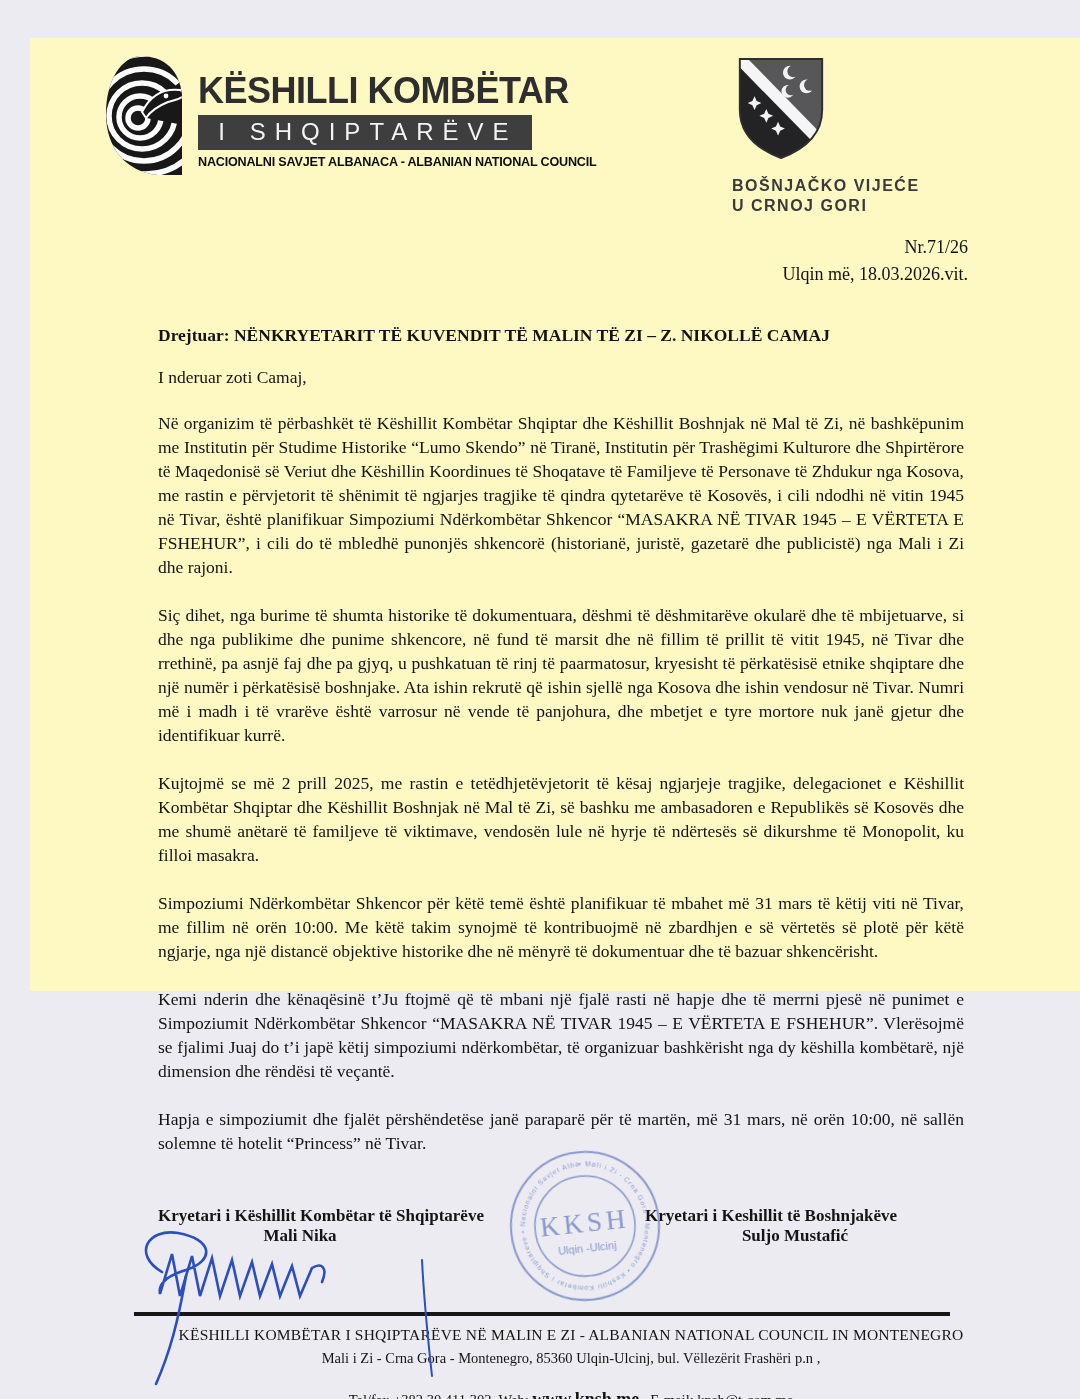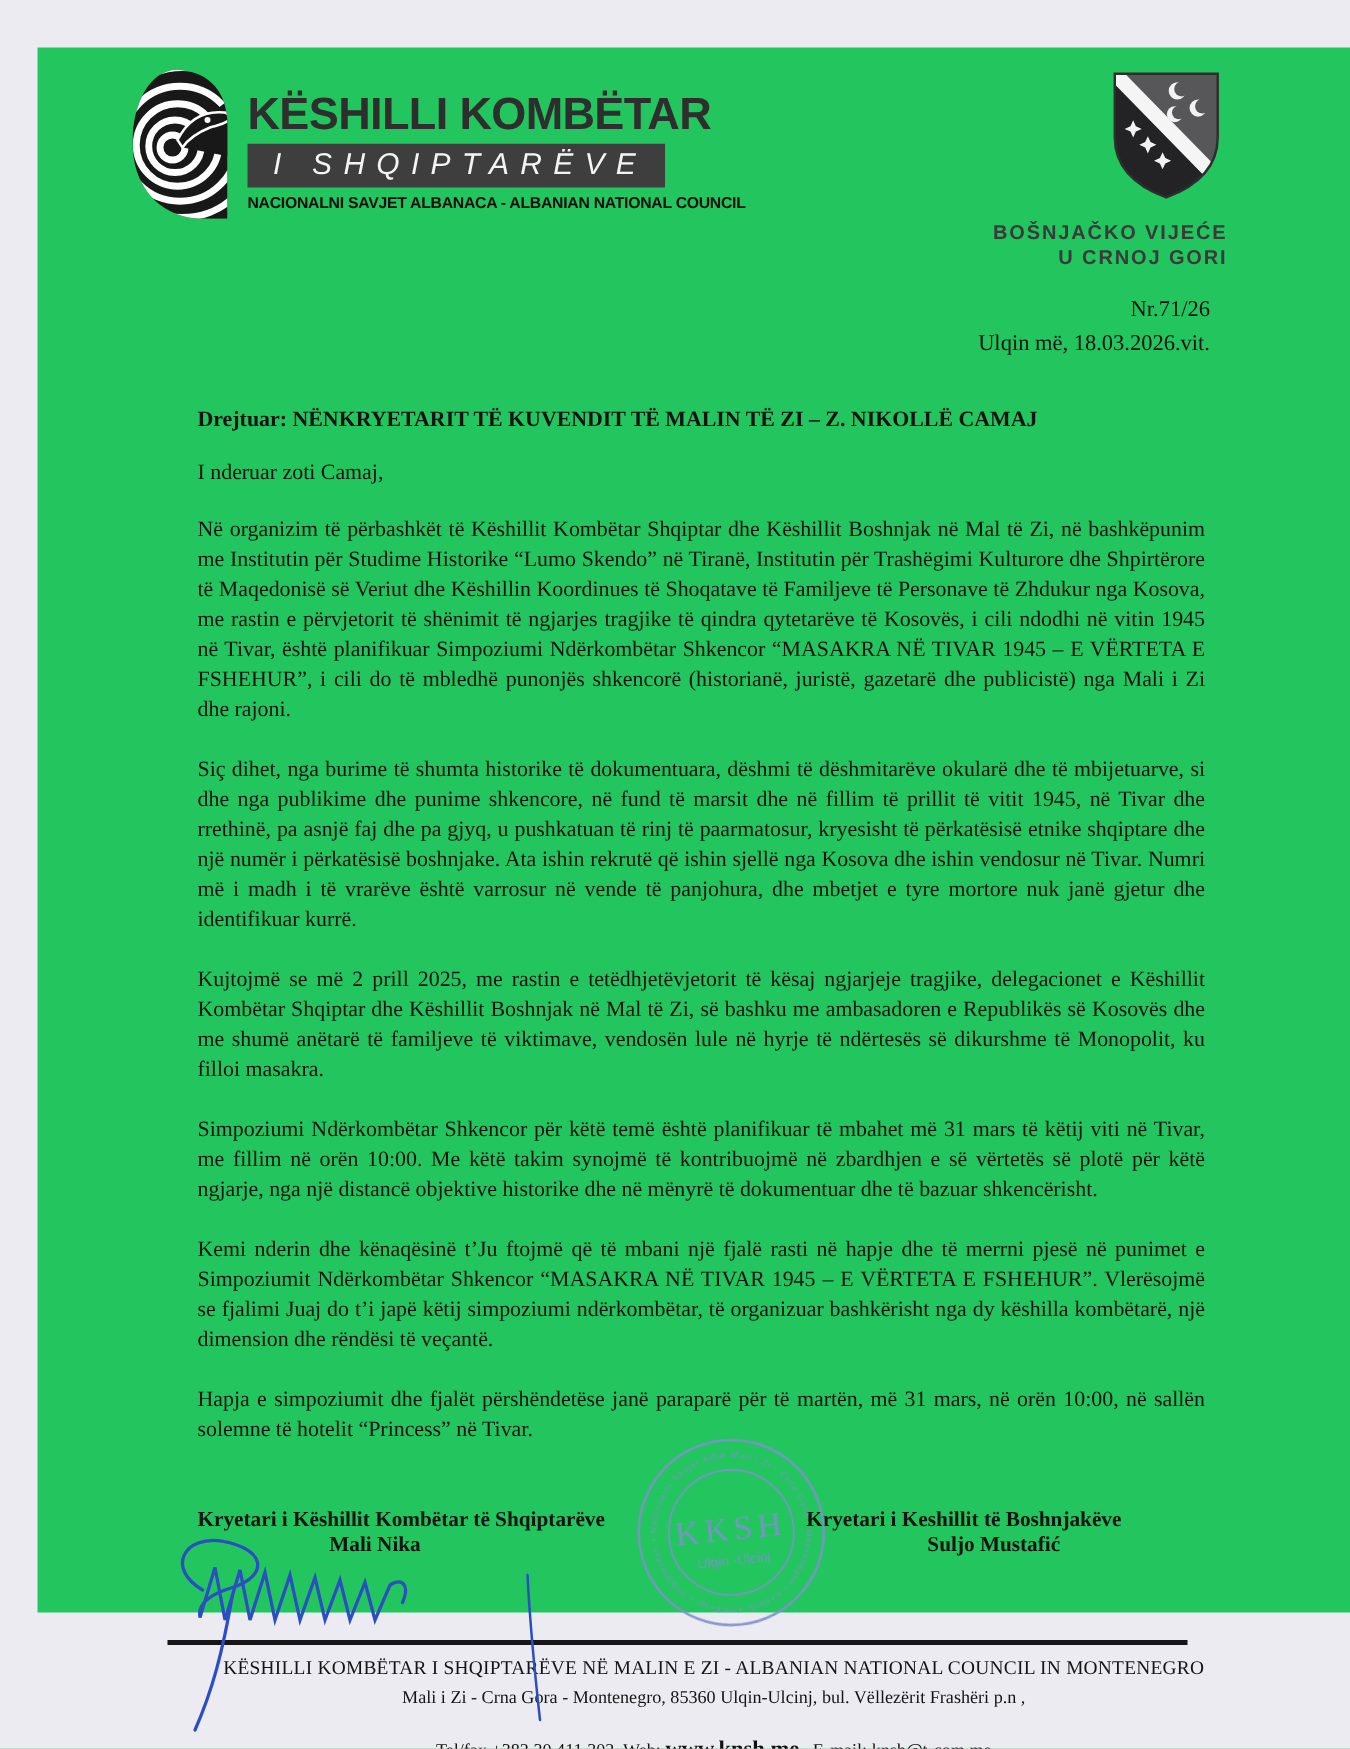--- a/index.html
+++ b/index.html
@@ -1,33 +1,33 @@
 <!DOCTYPE html>
 <html><head>
 <meta charset="utf-8">
 <style>
   * { margin:0; padding:0; box-sizing:border-box; }
   html,body { width:1080px; height:1399px; }
   body { position:relative; background:#ecebf2; overflow:hidden;
          font-family:"Liberation Serif", serif; color:#141414; }
-  .paper { position:absolute; left:30px; top:38px; width:1050px; height:1252px;
-           background:#22c55e; }
+  .paper { position:absolute; left:30px; top:38px; width:1050px; height:953px;
+           background:#fef9c3; }
 
   
   .hdr-left { position:absolute; left:72px; top:16px; display:flex; gap:10px; }
   .hdr-left-text { margin-top:16px; width:334px; }
   .hdr-title { font-family:"Liberation Sans", sans-serif; font-weight:bold;
                font-size:36px; letter-spacing:-0.5px; color:#2e2e2e; white-space:nowrap; }
   .hdr-bar { margin-top:3px; background:#3e3e3e; color:#f4f4f4; text-align:center;
              font-family:"Liberation Sans", sans-serif; font-size:24px;
-             letter-spacing:9px; padding:3px 0 4px 6px;font-style:italic; }
+             letter-spacing:9px; padding:3px 0 4px 6px; }
   .hdr-tagline { margin-top:5px; font-family:"Liberation Sans", sans-serif;
                  font-weight:bold; font-size:12.6px; letter-spacing:-0.2px;
                  color:#0d0d0d; white-space:nowrap; }
-  .hdr-right { position:absolute; left:702px; top:16px; width:250px; text-align:right; }
+  .hdr-right { position:absolute; left:702px; top:16px; width:250px; text-align:left; }
   .hdr-right-text { margin-top:10px; font-family:"Liberation Sans", sans-serif;
                     font-weight:bold; font-size:16px; letter-spacing:1.5px;
                     color:#3a3a3a; line-height:20px; }
 
   
   .ref { position:absolute; right:112px; top:196px; text-align:right;
          font-size:18px; line-height:27px; color:#111; }
 
   
   .body-text { position:absolute; left:128px; top:285px; width:806px;

